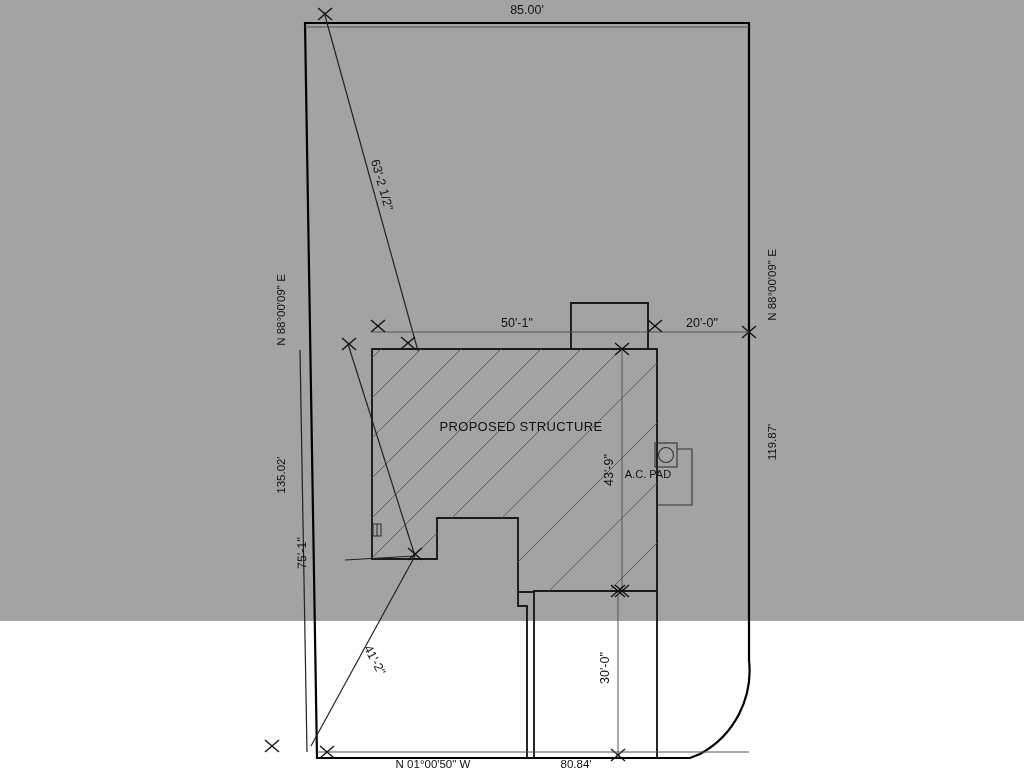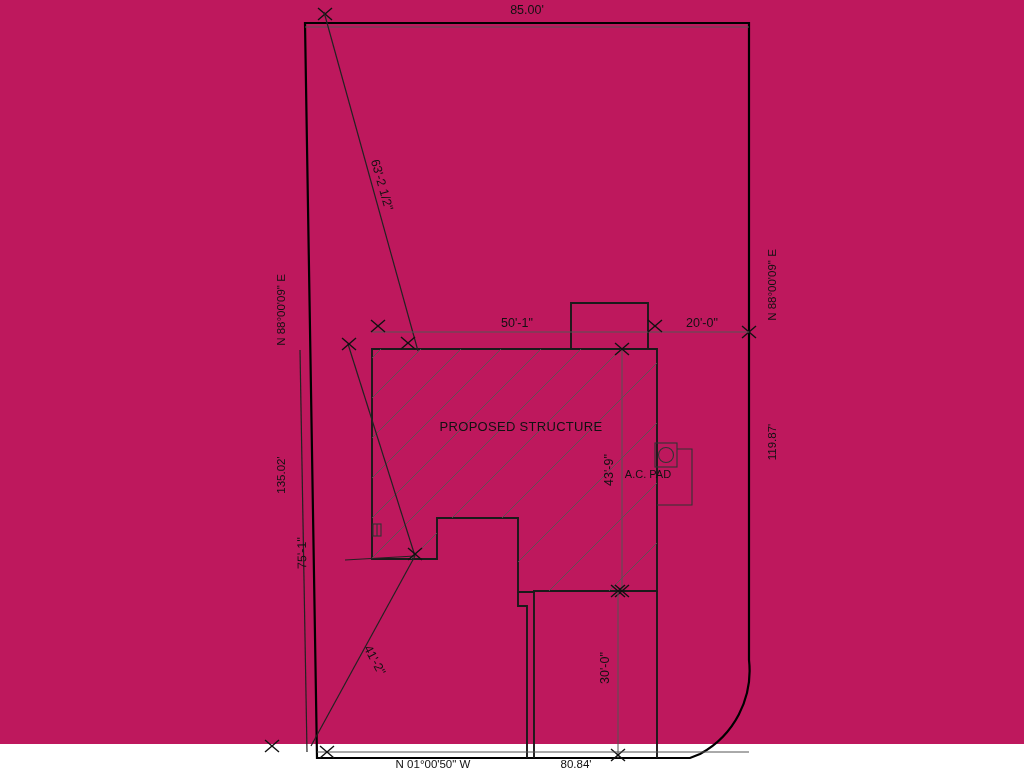--- a/index.html
+++ b/index.html
@@ -9,22 +9,22 @@
   }
   body {
     width: 1024px;
     height: 768px;
     overflow: hidden;
     font-family: "Liberation Sans", sans-serif;
   }
   #plan-root {
     position: relative;
     width: 1024px;
-    height: 744px;
-    background: #be185d;
+    height: 621px;
+    background: #a3a3a3;
   }
   svg.plan {
     position: absolute;
     top: 0;
     left: 0;
     width: 1024px;
     height: 768px;
     display: block;
   }
   .lot-line {

